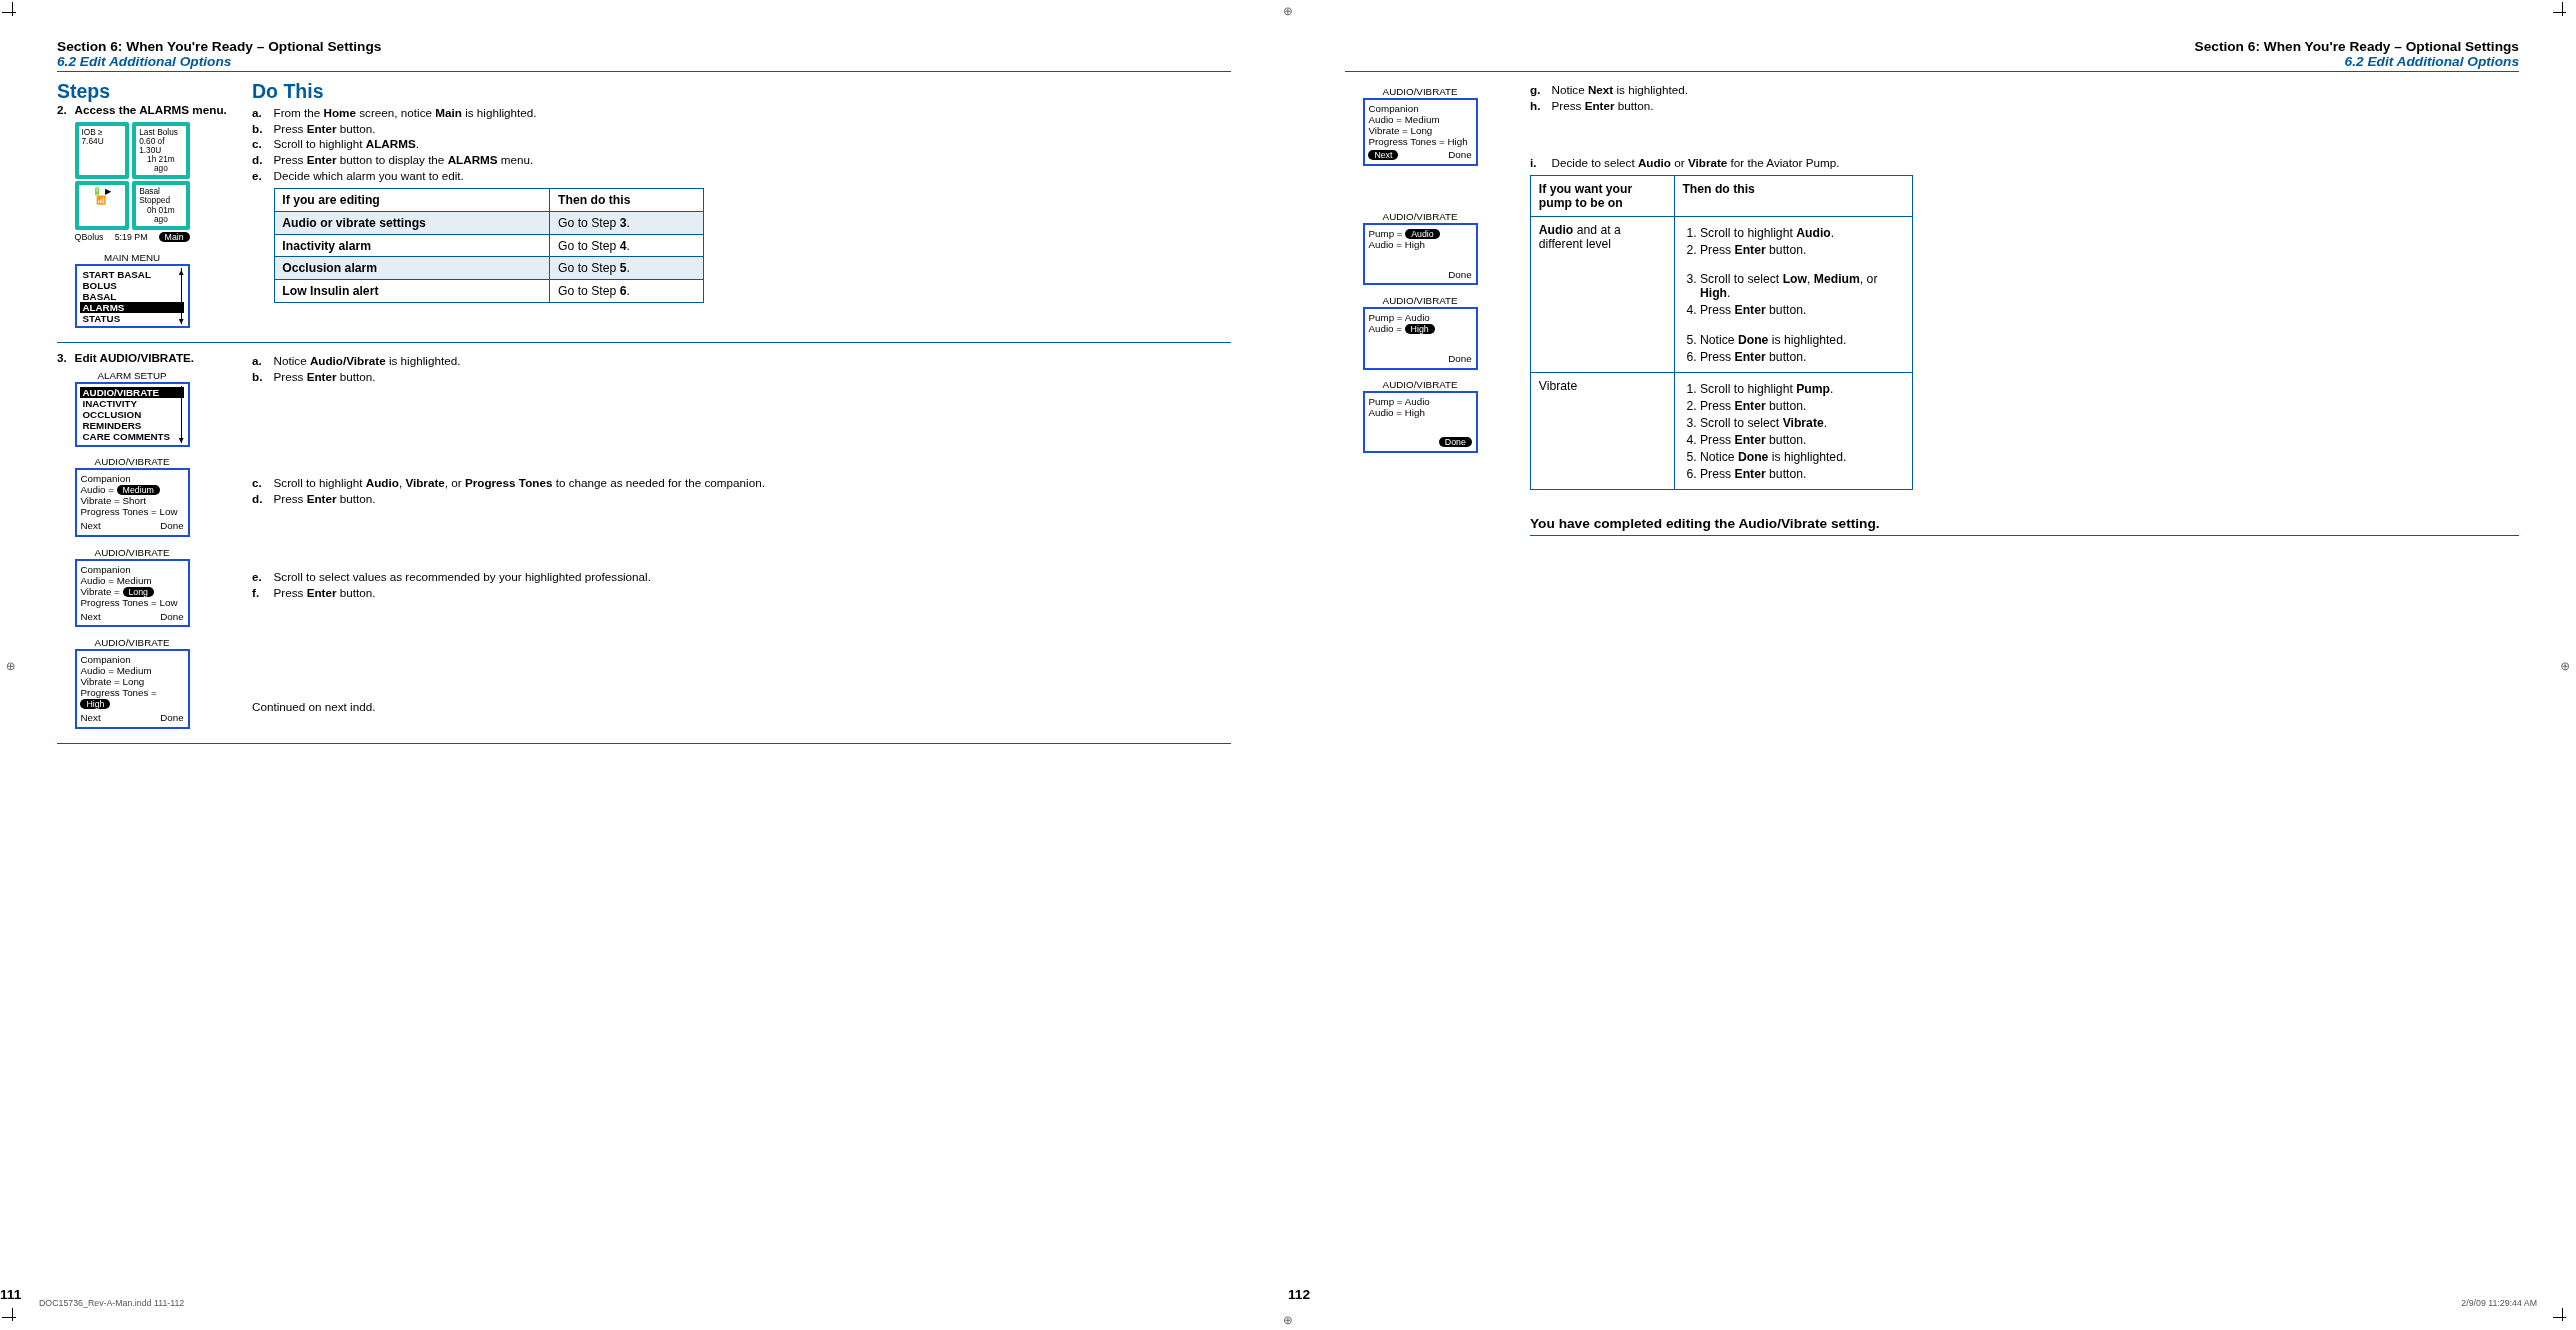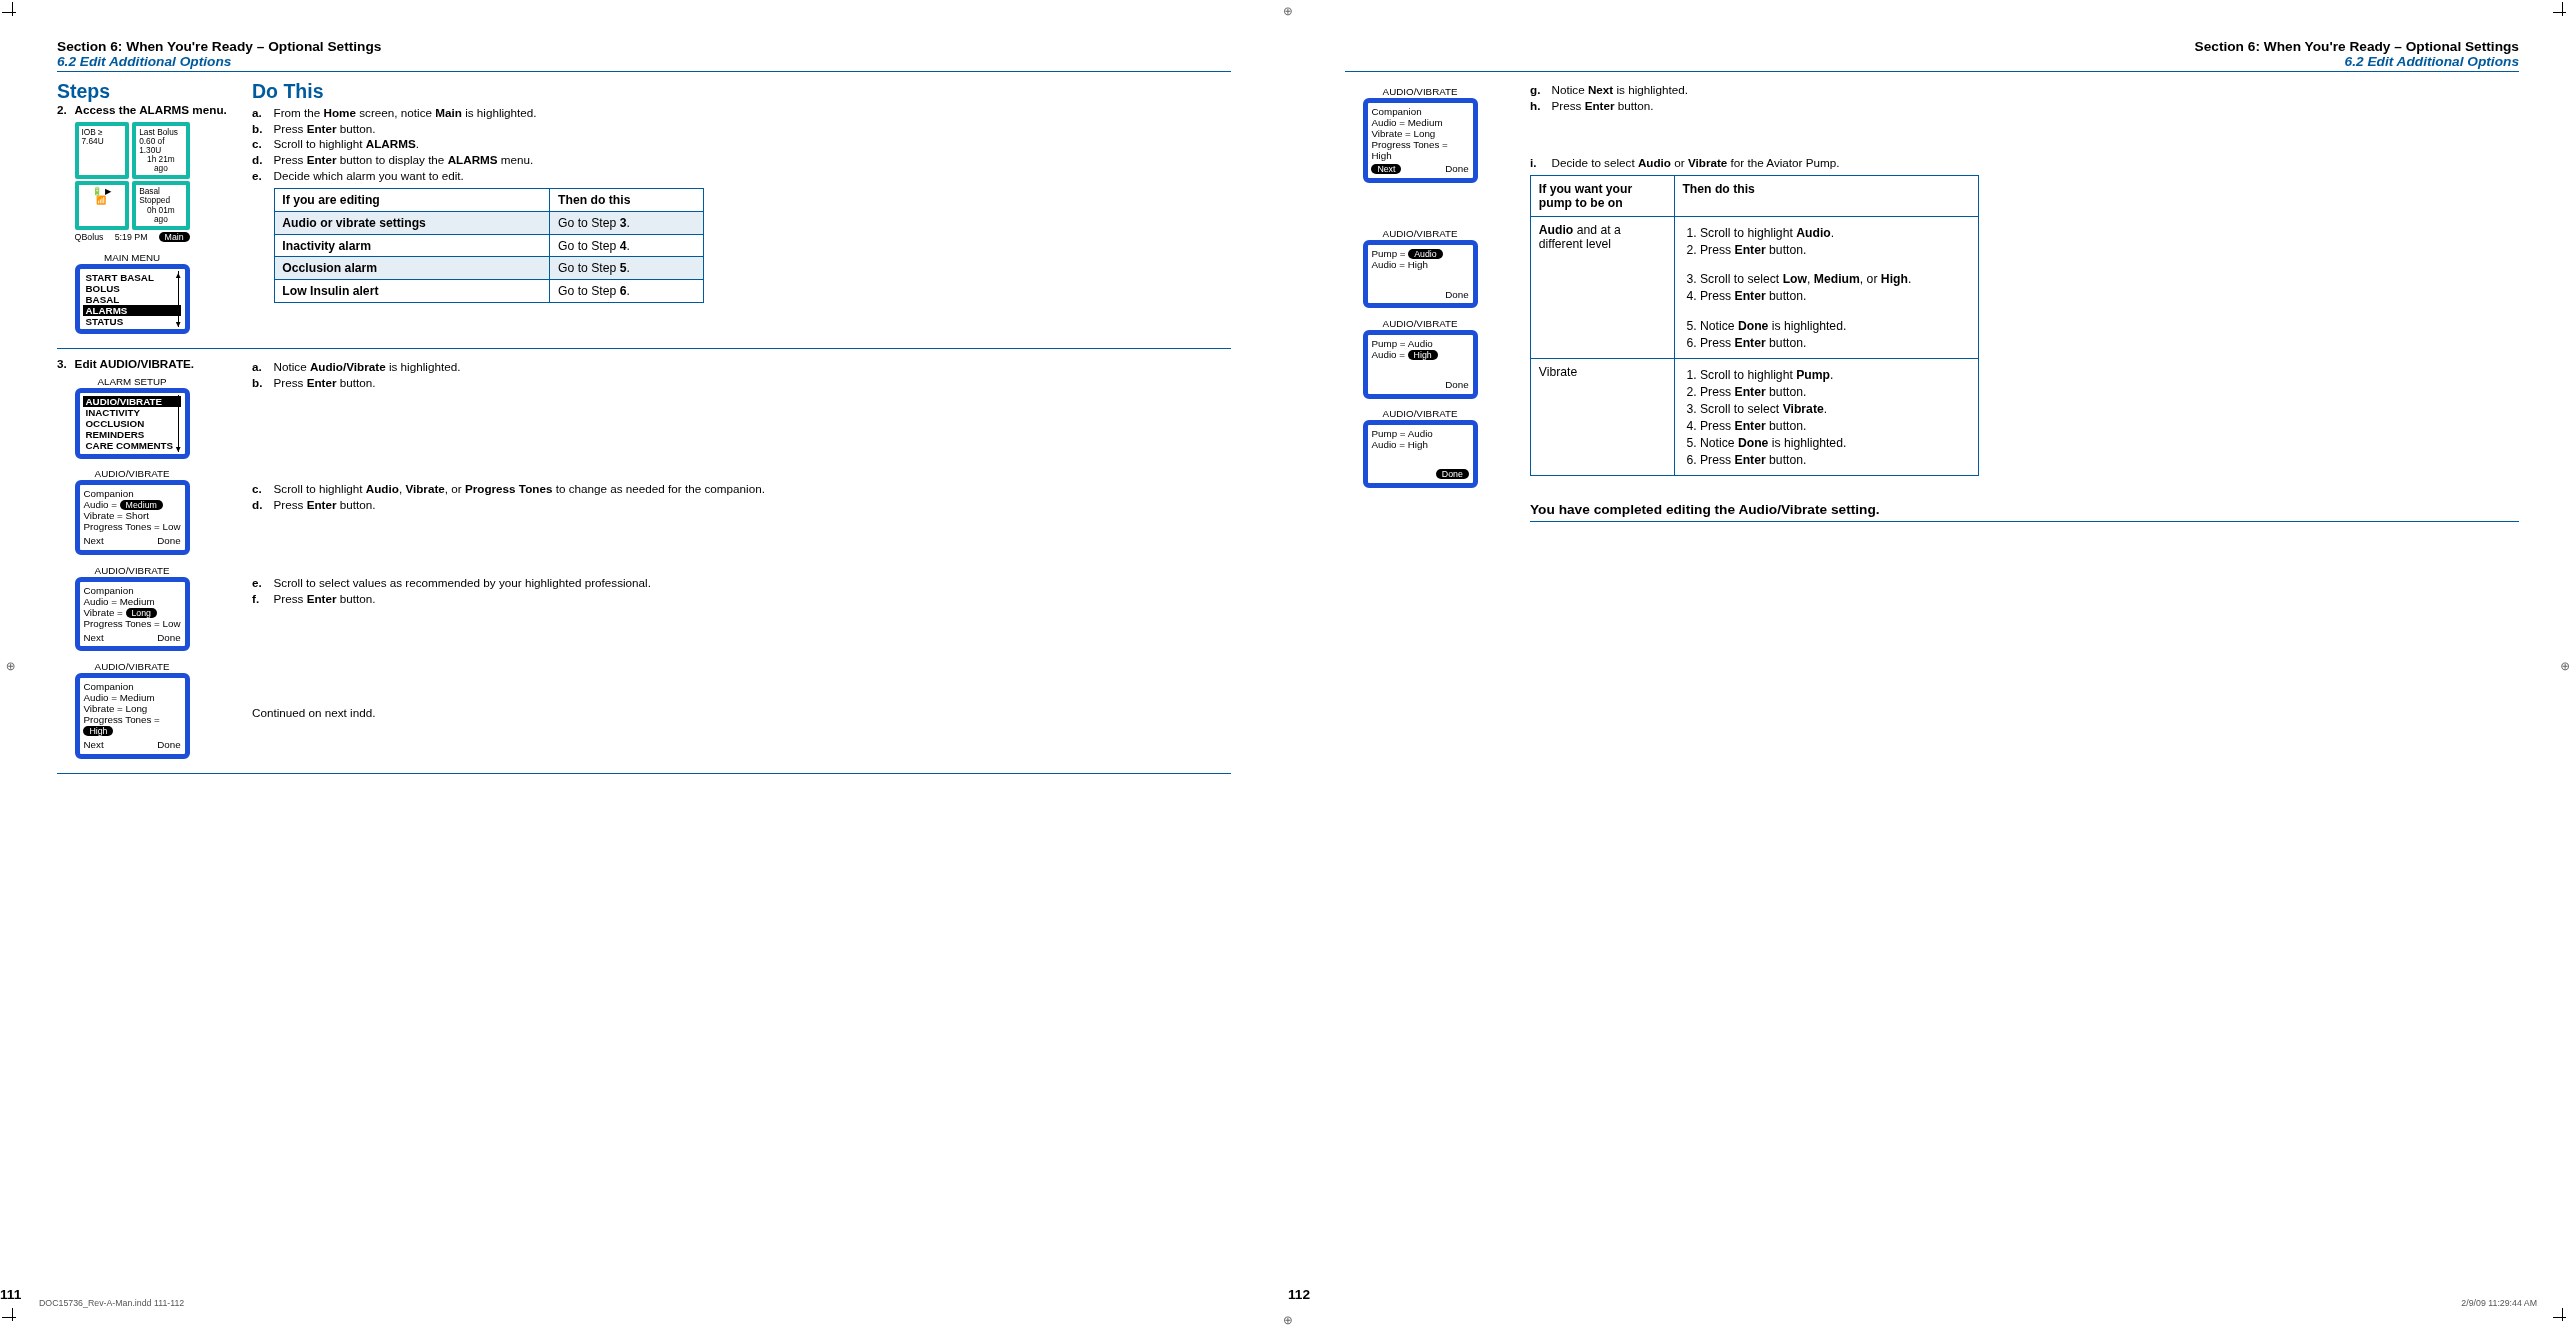--- a/index.html
+++ b/index.html
@@ -45,21 +45,21 @@
   .sub-ol .k { font-weight:bold; width:21.5px; flex-shrink:0;}
   .subtable {
     border-collapse:collapse; width:430px; margin:5.9px 0 5.9px 21.5px;
   }
   .subtable th,.subtable td {
     border:1px solid #005a9e; padding:3.9px 7.8px; text-align:left; font-size:12.2px;
   }
   .subtable th { font-weight:bold; background:#fff;}
   .subtable tbody tr:nth-child(odd) td { background:#e6eef5;}
   .bigtable {
-    border-collapse:collapse; width:449px; margin:5.9px 0 5.9px 0;
+    border-collapse:collapse; width:383px; margin:5.9px 0 5.9px 0;
   }
   .bigtable th,.bigtable td {
     border:1px solid #005a9e; padding:5.9px 7.8px; text-align:left; font-size:12.2px; vertical-align:top;
   }
   .bigtable th { font-weight:bold; }
   .bigtable ol { margin:0; padding-left:17.6px;}
   .bigtable ol li { margin:2.9px 0; }
   .divider { border-top:1px solid #005a9e; margin:3.9px 0 7.8px 0;}
   .pagenum { text-align:left; font-weight:bold; font-size:13.7px; position:absolute; bottom:29px; left:0; right:0;}
   .slug {
@@ -74,21 +74,21 @@
   .screen {
     font-family: Arial, sans-serif;
     font-size:9.8px;
     width:115px;
     margin:5.9px 0 9.8px 17.6px;
   }
   .screen .title {
     text-align:center; font-size:9.8px; margin-bottom:1px;
   }
   .screen .box {
-    border:5px solid #1d4ed8; border-radius:6px; padding:2.9px 3.9px; background:#fff;
+    border:2px solid #1d4ed8; border-radius:0; padding:2.9px 3.9px; background:#fff;
   }
   .screen .row { margin:1px 0; display:flex; justify-content:space-between; align-items:center;}
   .screen .pill {
     background:#000; color:#fff; border-radius:6.8px; padding:0 5.9px; display:inline-block; font-size:8.8px;
   }
   .screen .menu-item { padding:0 2px;font-weight:bold; }
   .screen .menu-item.sel { background:#000; color:#fff; }
   .screen .pair { display:flex; gap:2.9px;}
   .screen .mini {
     border:4px solid #14b8a6; border-radius:2px; font-size:8.3px; padding:2px 2.9px; line-height:1.1;

